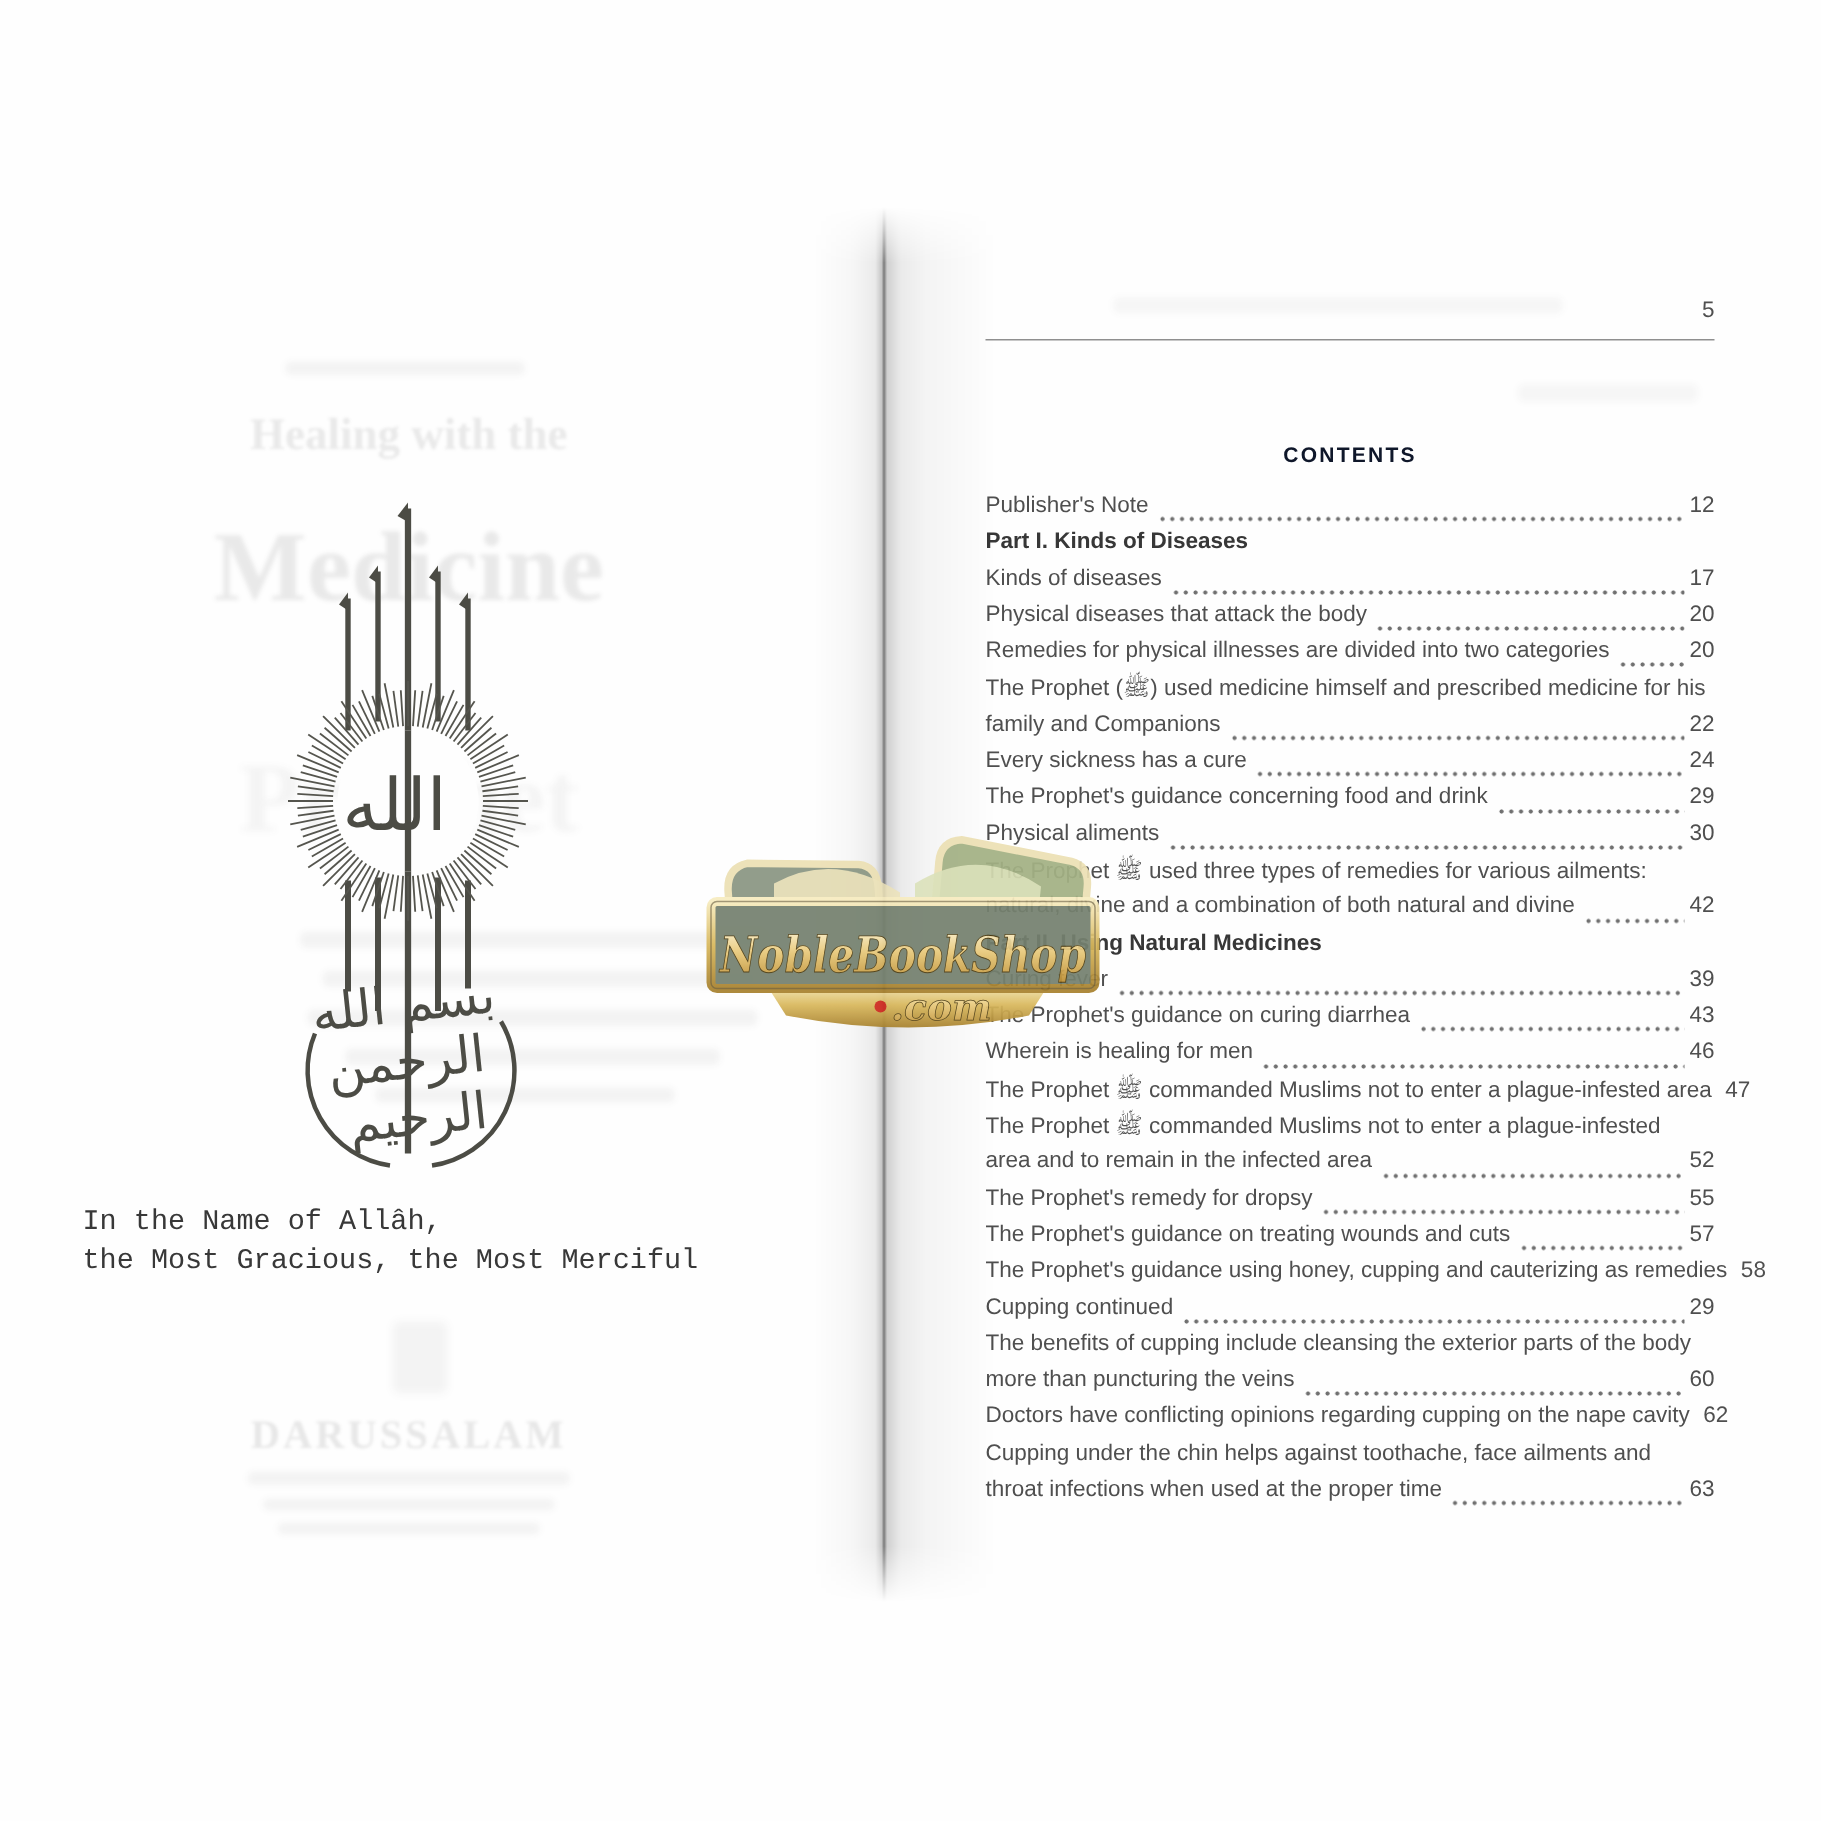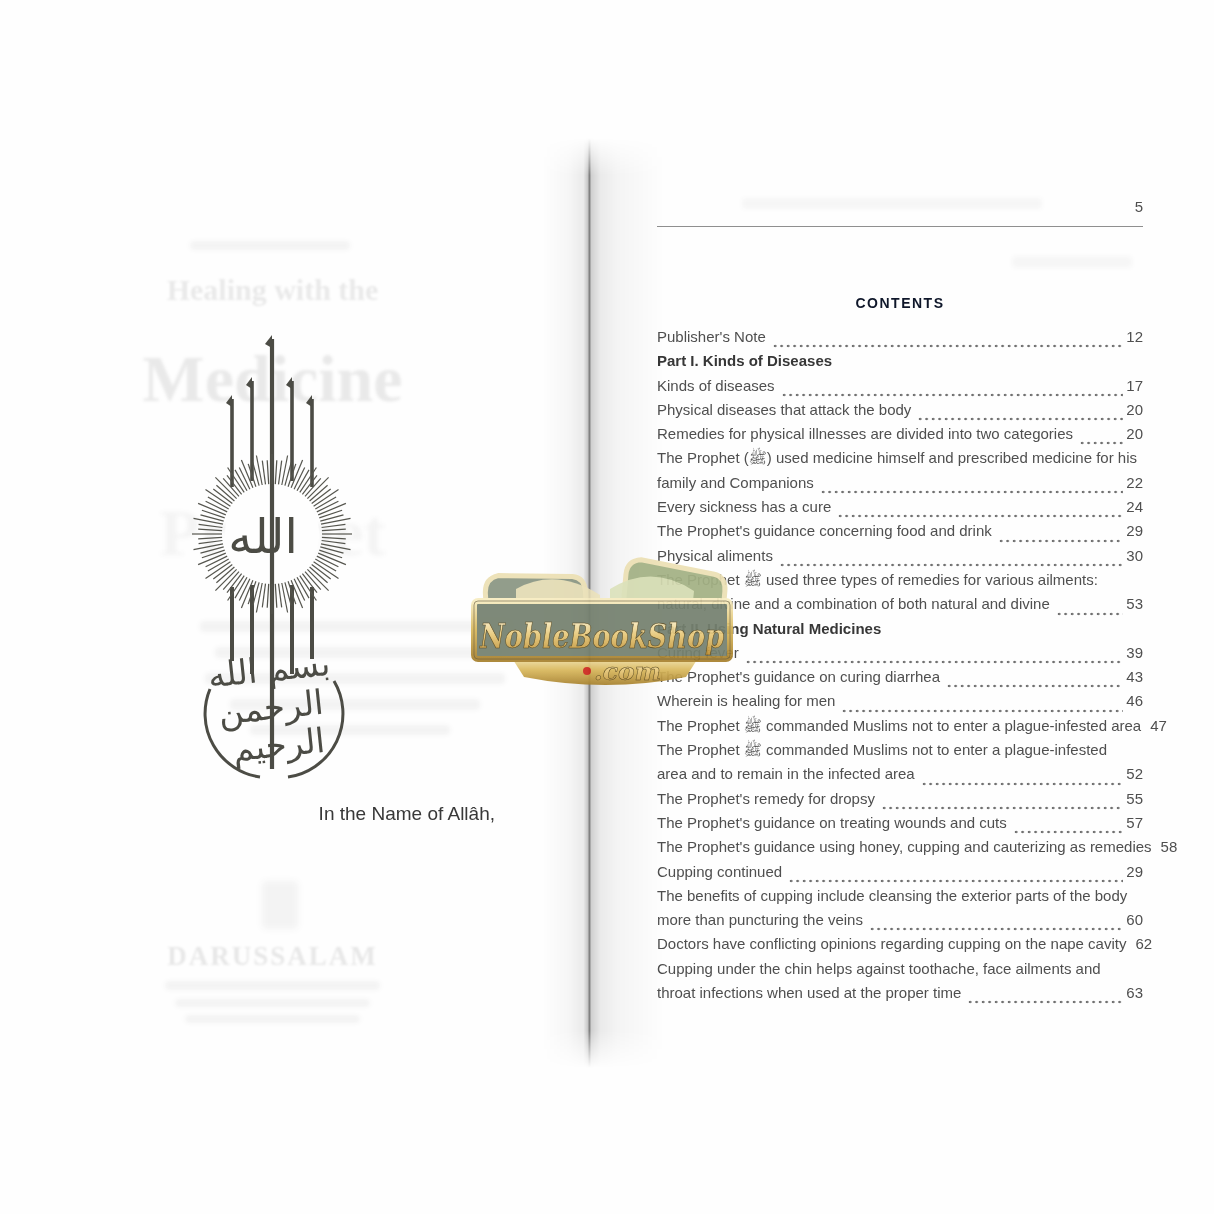--- a/index.html
+++ b/index.html
@@ -11,22 +11,22 @@
   .ghost{position:absolute;left:0;width:545px;text-align:center;
          font-family:"Liberation Serif",serif;font-weight:bold;color:rgba(50,50,50,0.10);}
   .ghost.t1{top:244px;font-size:30px;filter:blur(1px);}
   .ghost.t2{top:312px;font-size:66px;filter:blur(1.5px);}
   .ghost.t3{top:466px;font-size:66px;color:rgba(50,50,50,0.05);filter:blur(2px);}
   .ghost.pub{top:912px;font-size:27px;letter-spacing:2px;color:rgba(50,50,50,0.11);filter:blur(1px);}
   .ghost-bar{position:absolute;background:rgba(40,40,40,0.05);filter:blur(2px);border-radius:4px;}
 
   .calligraphy{position:absolute;left:152px;top:300px;}
 
-  .bismillah-en{position:absolute;left:55px;top:772px;width:440px;text-align:right;
-                font-family:Liberation Sans, sans-serif;font-size:19px;line-height:26px;color:#383838;}
+  .bismillah-en{position:absolute;left:55px;top:772px;width:440px;text-align:left;
+                font-family:Liberation Mono, monospace;font-size:19px;line-height:26px;color:#383838;}
 
   
   .spine{position:absolute;left:542px;top:138px;width:122px;height:930px;z-index:3;
          background:linear-gradient(to right,
             rgba(0,0,0,0) 0%,rgba(0,0,0,0.03) 22%,rgba(0,0,0,0.08) 34%,
             rgba(0,0,0,0.22) 37.5%,rgba(0,0,0,0.52) 38.8%,rgba(0,0,0,0.18) 40.5%,
             rgba(0,0,0,0.08) 48%,rgba(0,0,0,0.04) 62%,rgba(0,0,0,0) 100%);
          -webkit-mask-image:linear-gradient(to bottom,transparent,#000 4%,#000 96%,transparent);
          mask-image:linear-gradient(to bottom,transparent,#000 4%,#000 96%,transparent);}
 
@@ -200,20 +200,21 @@
         <text x="120" y="352" font-size="34">بسم الله</text>
         <text x="118" y="390" font-size="34">الرحمن</text>
         <text x="122" y="428" font-size="34">الرحيم</text>
       </g>
       <path d="M58,360 a64,64 0 0,0 50,88" fill="none" stroke="#4c4c45" stroke-width="3"></path>
       <path d="M182,352 a64,64 0 0,1 -46,96" fill="none" stroke="#4c4c45" stroke-width="3"></path>
     </svg>
 
     <div class="bismillah-en">
       <div>In the Name of Allâh,</div>
+      <div>the Most Gracious, the Most Merciful</div>
     </div>
   </div>
 
   <div class="spine"></div>
 
   <div class="right-page">
     <div class="ghost-bar" style="left:85px;top:8px;width:300px;height:11px;background:rgba(40,40,40,0.04);"></div>
     <div class="ghost-bar" style="left:355px;top:66px;width:120px;height:12px;background:rgba(40,40,40,0.035);"></div>
 
     <div class="page-num">5</div>
@@ -281,21 +282,21 @@
         </div>
 
         <div class="toc-line wrap">
           <span class="toc-text">The Prophet ﷺ used three types of remedies for various ailments:</span>
 
         </div>
 
         <div class="toc-line">
           <span class="toc-text">natural, divine and a combination of both natural and divine</span>
           <span class="dots"></span>
-          <span class="toc-num">53</span>
+          <span class="toc-num">42</span>
         </div>
 
         <div class="toc-line part">
           <span class="toc-text">Part II. Using Natural Medicines</span>
 
         </div>
 
         <div class="toc-line">
           <span class="toc-text">Curing fever</span>
           <span class="dots"></span>

